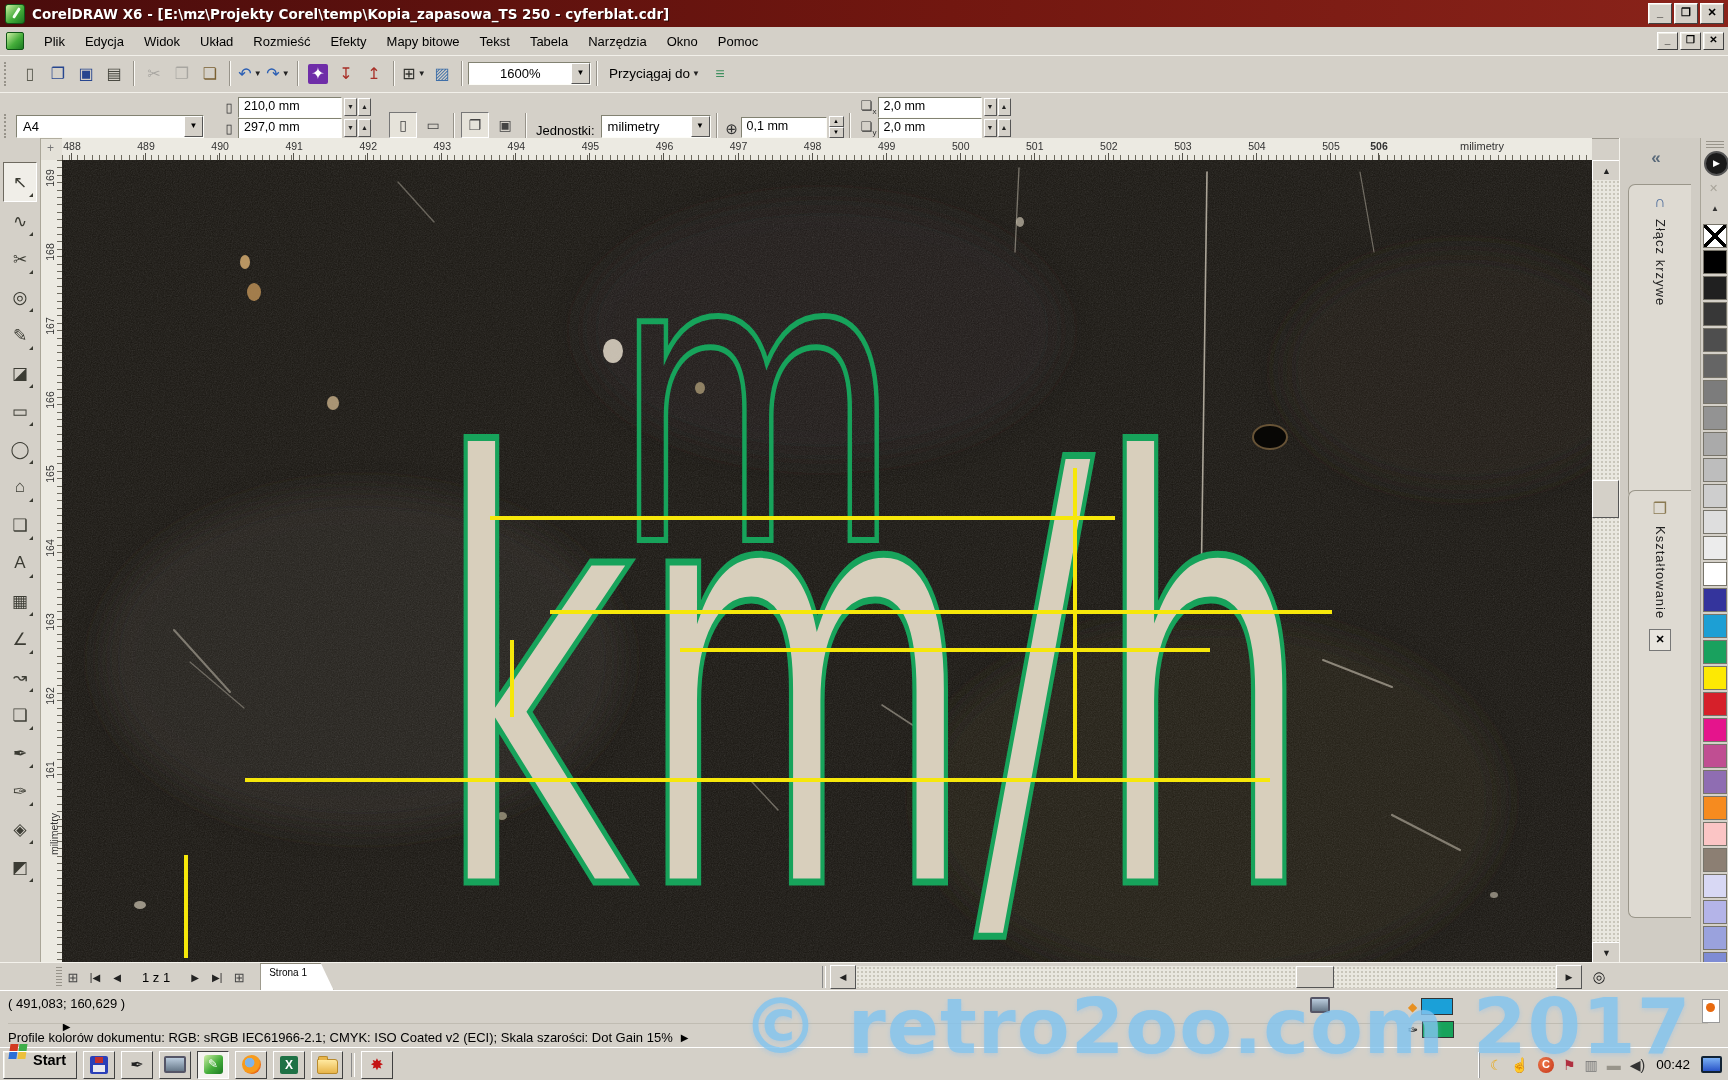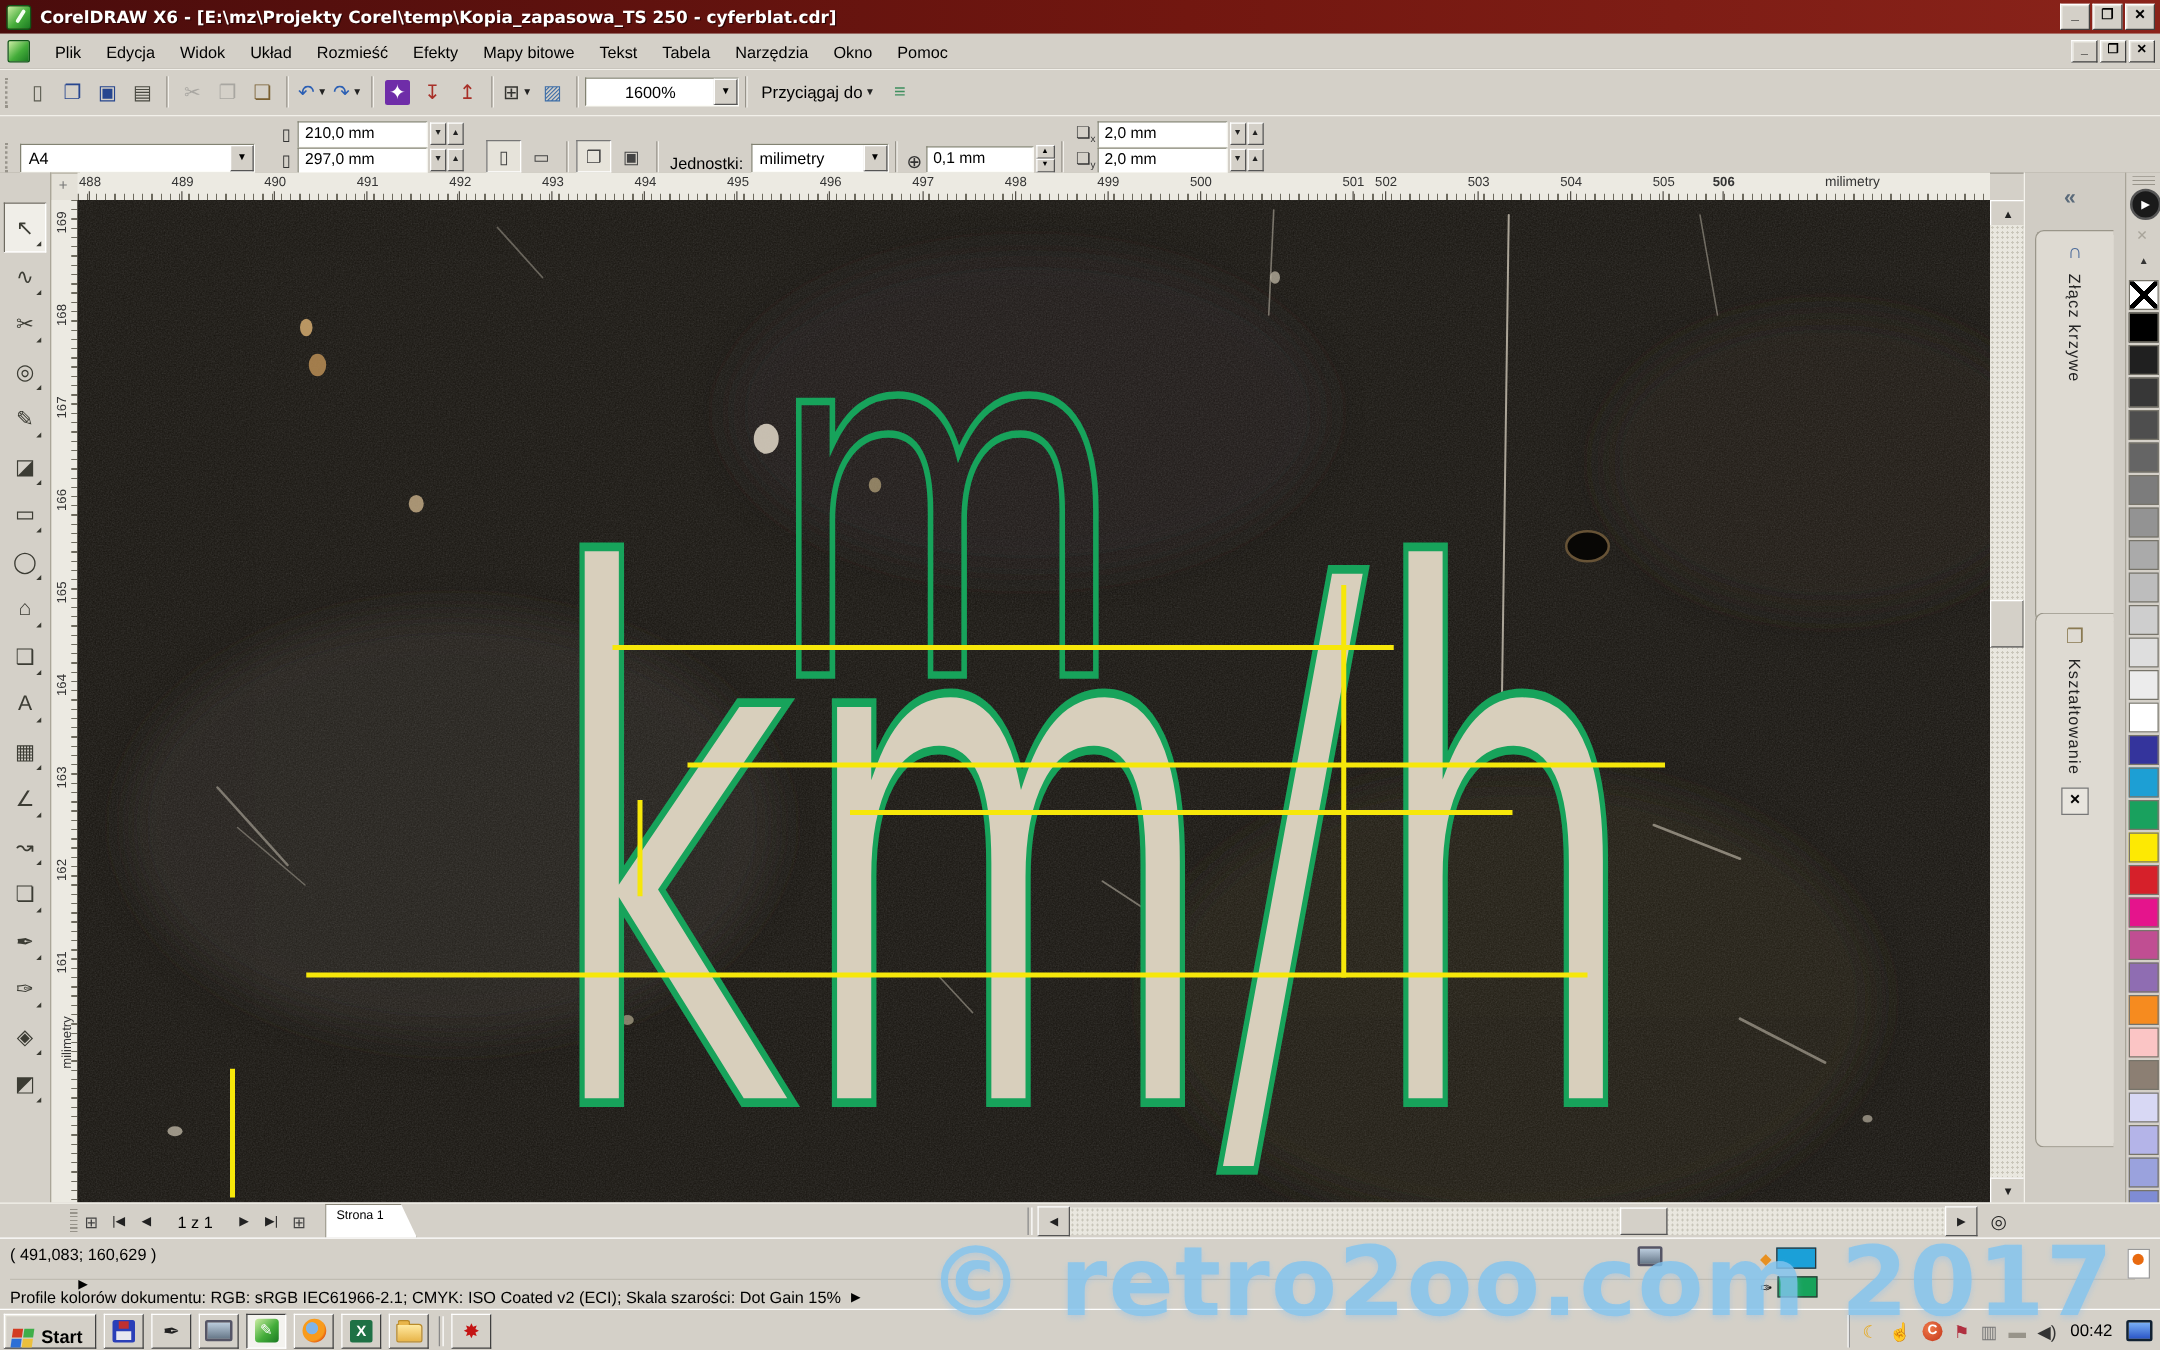--- a/index.html
+++ b/index.html
@@ -126,21 +126,21 @@
   #statusbar{left:0;top:990px;width:1728px;height:57px;background:#d4d0c8;border-top:1px solid #fff;font-size:13px;}
   #status-row1{position:absolute;left:8px;top:5px;display:flex;align-items:center;gap:10px;flex-direction:column;}
   #status-row2{position:absolute;left:8px;top:32px;display:flex;align-items:center;gap:8px;border-top:1px solid #c0bcb2;
                width:1700px;padding-top:6px;}
   .tri{font-size:10px;}
   .chipline{position:absolute;display:flex;align-items:center;gap:4px;}
   .chip{width:30px;height:15px;border:1px solid #333;}
   
   #taskbar{left:0;top:1047px;width:1728px;height:33px;background:#d4d0c8;border-top:1px solid #fff;
            display:flex;align-items:center;}
-  #start-btn{display:flex;align-items:flex-end;gap:5px;height:26px;margin-left:3px;padding:0 10px 0 6px;
+  #start-btn{display:flex;align-items:flex-start;gap:5px;height:26px;margin-left:3px;padding:0 10px 0 6px;
            background:#d4d0c8;border:1px solid;border-color:#fff #404040 #404040 #fff;
            box-shadow:inset 1px 1px 0 #eceae2;font-weight:bold;font-size:14.5px;}
   #winlogo{width:8px;height:7px;background:#d23b22;transform:skewX(-8deg);
            box-shadow:9px 0 0 #3fae49,0 8px 0 #2d6fd6,9px 8px 0 #ecc03c;margin:-8px 10px 8px 0;}
   .tk-app{width:30px;height:26px;margin-left:6px;display:flex;align-items:center;justify-content:center;
           background:#d4d0c8;border:1px solid;border-color:#fff #404040 #404040 #fff;}
   .tk-app.active{background:#f4f3ef;border-color:#404040 #fff #fff #404040;}
   .tksep{width:2px;height:24px;border-left:1px solid #888;border-right:1px solid #fff;margin-left:8px;}
   .icn-floppy{width:18px;height:18px;background:#2a3fb8;border-radius:2px;position:relative;}
   .icn-floppy::after{content:"";position:absolute;left:3px;top:9px;width:12px;height:7px;background:#e8e8f0;}
@@ -356,21 +356,21 @@
       <span class="rnum" style="left: 217.18px;">491</span>
       <span class="rnum" style="left: 291.24px;">492</span>
       <span class="rnum" style="left: 365.3px;">493</span>
       <span class="rnum" style="left: 439.36px;">494</span>
       <span class="rnum" style="left: 513.42px;">495</span>
       <span class="rnum" style="left: 587.48px;">496</span>
       <span class="rnum" style="left: 661.54px;">497</span>
       <span class="rnum" style="left: 735.6px;">498</span>
       <span class="rnum" style="left: 809.66px;">499</span>
       <span class="rnum" style="left: 883.72px;">500</span>
-      <span class="rnum" style="left: 957.78px; margin-left: 48px;">501</span>
+      <span class="rnum" style="left: 957.78px;">501</span>
       <span class="rnum" style="left: 1031.84px;">502</span>
       <span class="rnum" style="left: 1105.9px;">503</span>
       <span class="rnum" style="left: 1179.96px;">504</span>
       <span class="rnum" style="left: 1254.02px;">505</span>
       <span class="rnum" style="left: 1302px; font-weight: bold;">506</span>
     </div>
   <div class="abs" id="vruler">
     <div class="vticks"></div>
     <span class="vunit" style="top:668px;">milimetry</span>
   <span class="vnum" style="top: 11px;">169</span>

